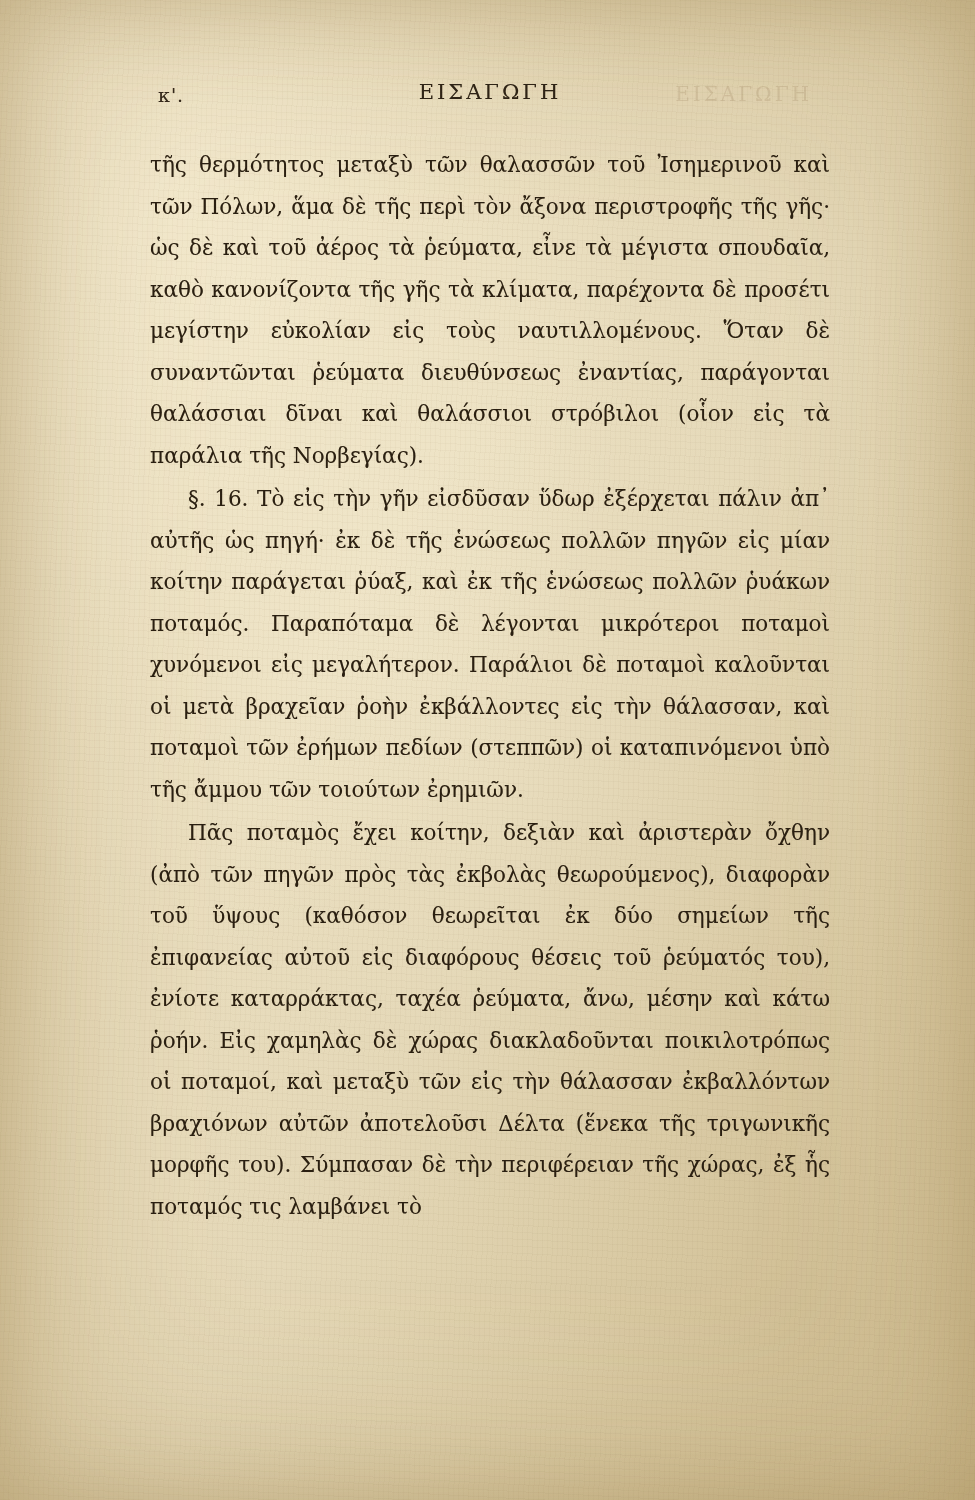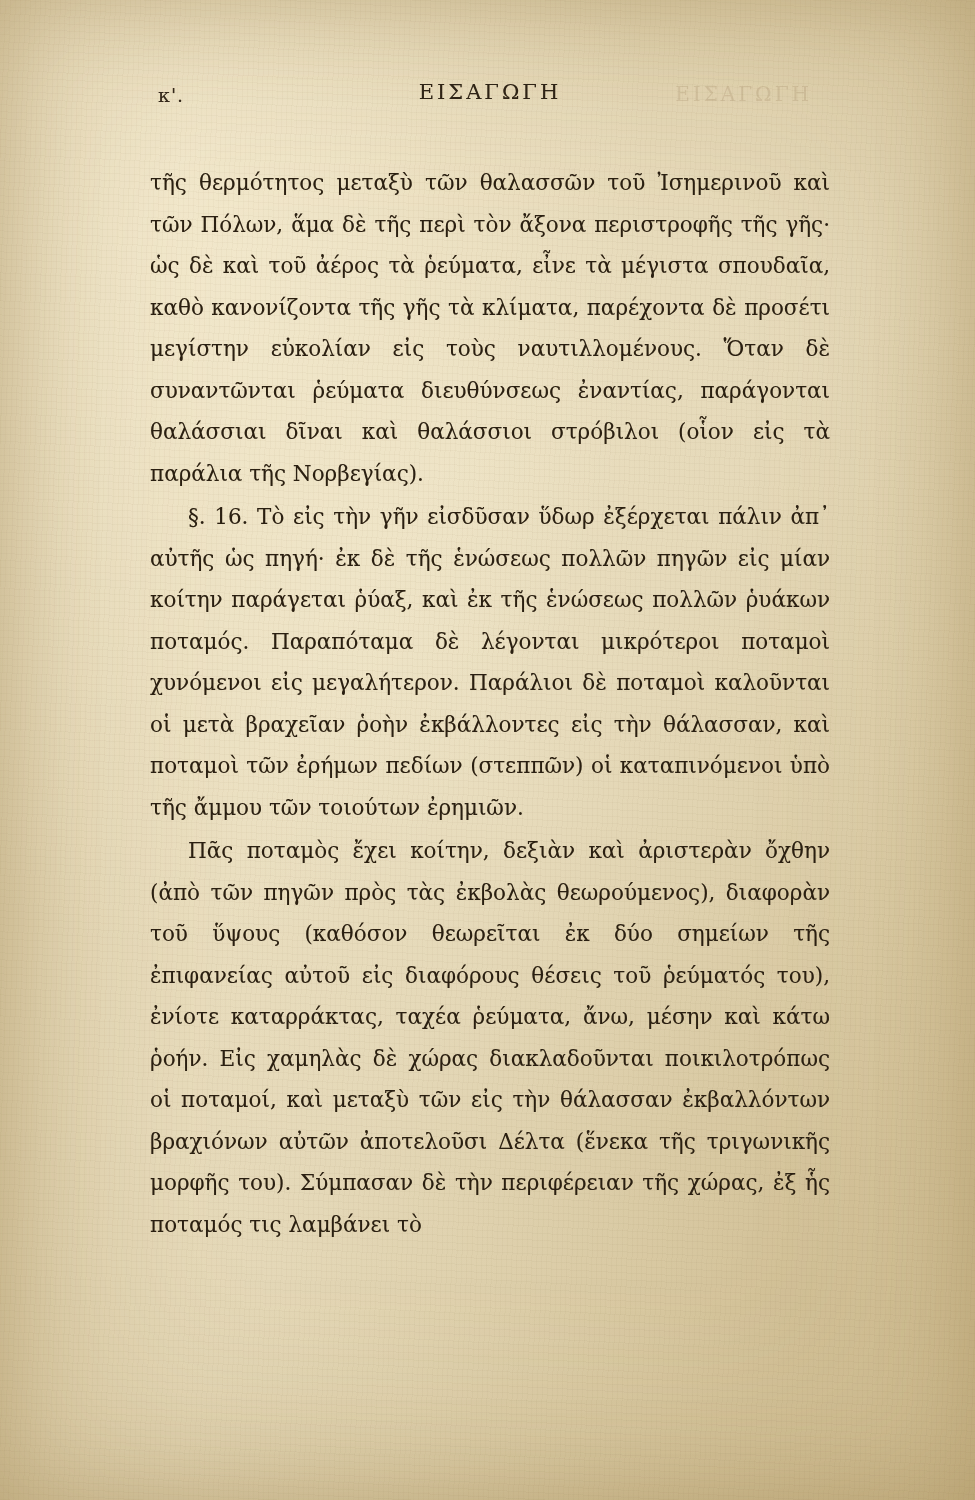--- a/index.html
+++ b/index.html
@@ -83,21 +83,21 @@
     right: 18px;
     top: 4px;
     font-size: 20px;
     letter-spacing: 3px;
     color: rgba(150,125,85,0.22);
     font-family: "DejaVu Serif", serif;
     user-select: none;
   }
 
   .body-text {
-    margin-top: 40px;
+    margin-top: 22px;
     color: #2a1f11;
     font-size: 21.5px;
     line-height: 41.5px;
     text-align: justify;
     text-justify: inter-word;
     font-family: "DejaVu Serif", serif;
   }
   .para {
     margin: 0 0 0 0;
   }

